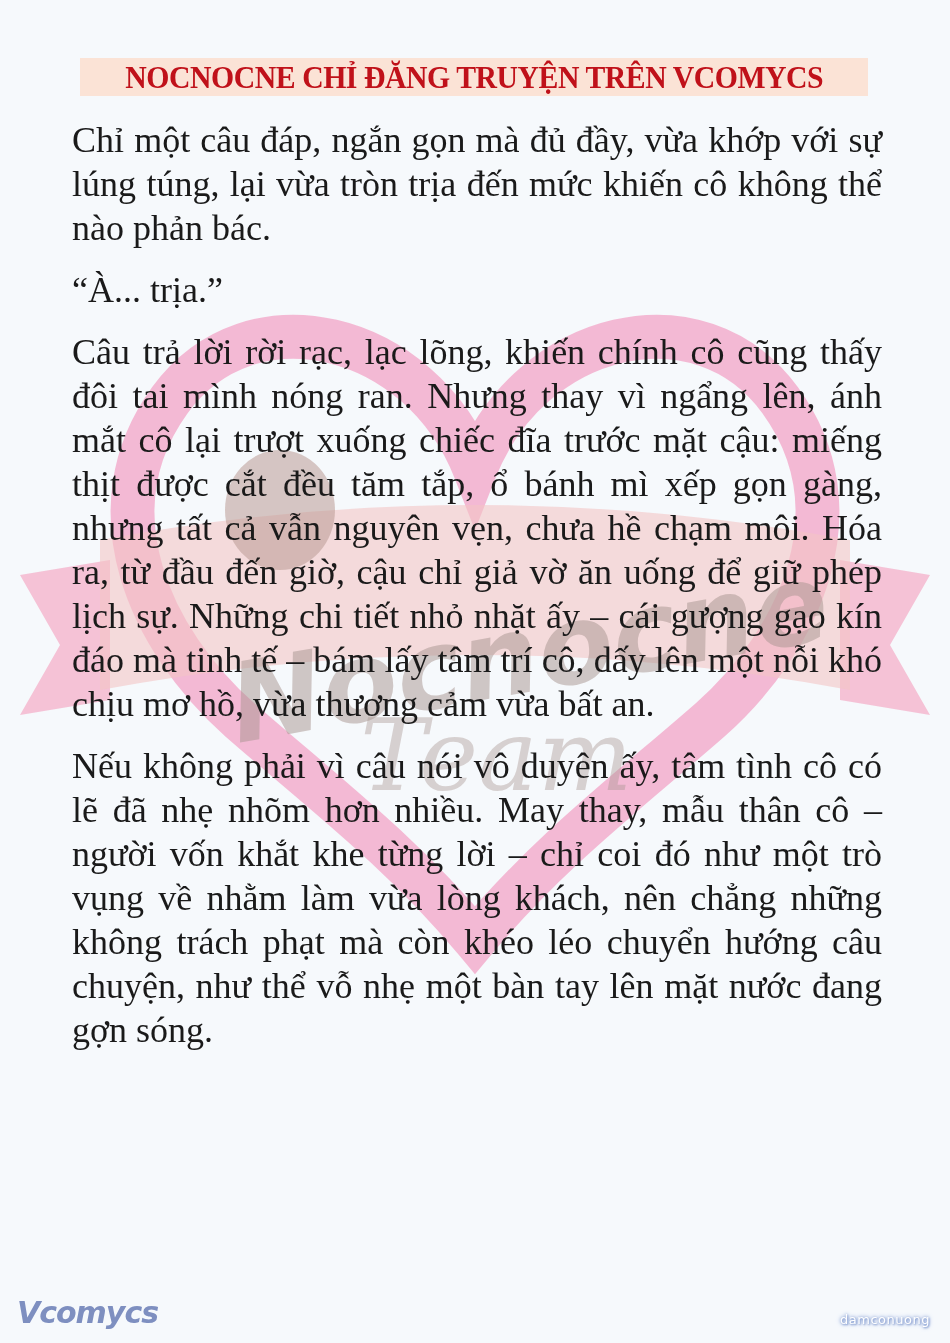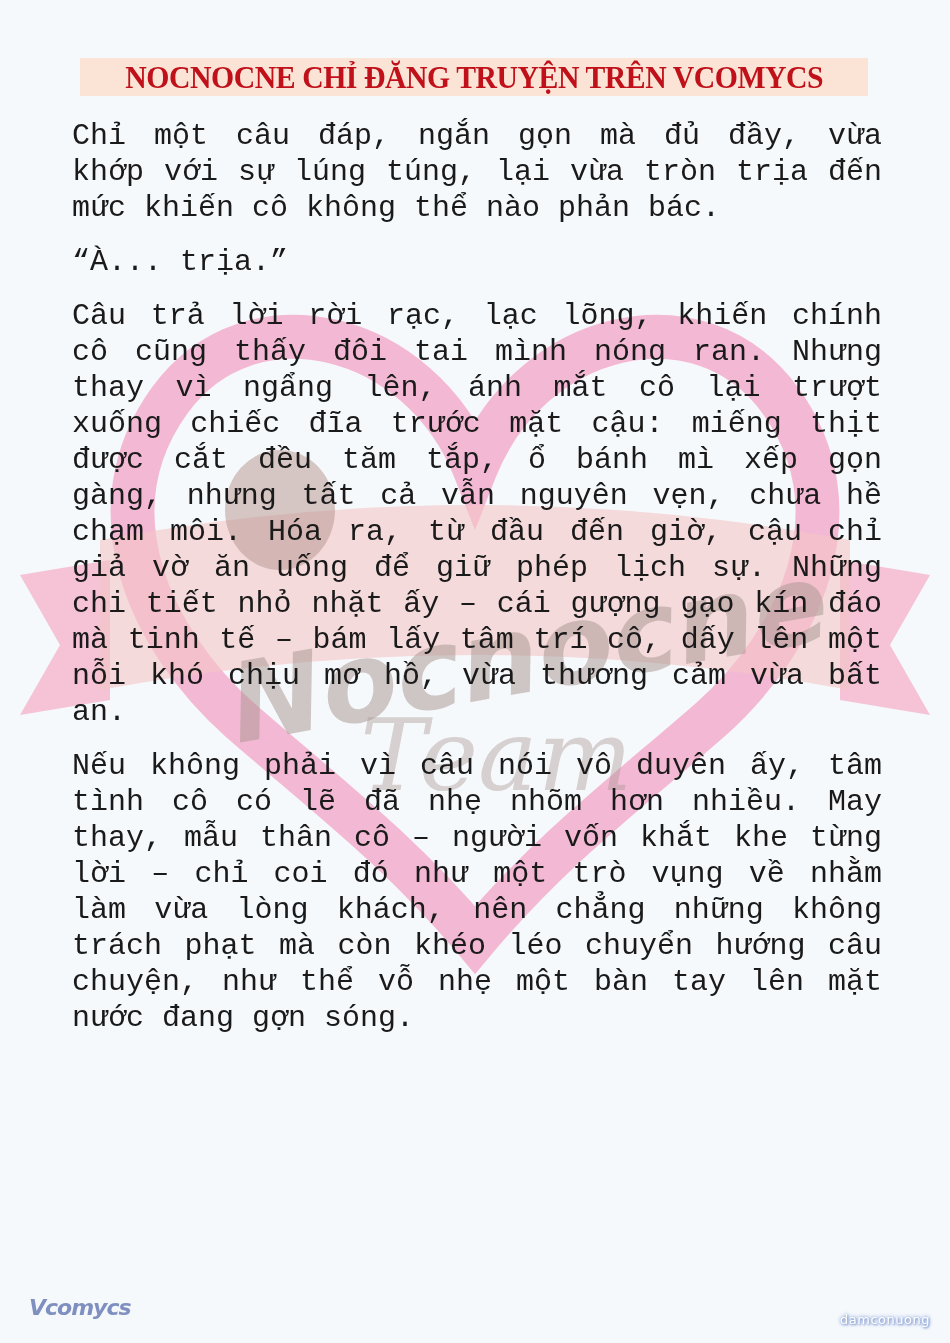--- a/index.html
+++ b/index.html
@@ -15,27 +15,27 @@
     background:#fbe3d6;
     display:flex; align-items:flex-end; justify-content:center;
   }
   .title-text {
     color:#c0111a; font-weight:bold; font-size:32px; letter-spacing:-0.5px;
     font-family:"Liberation Serif","DejaVu Serif",serif;
     transform:scaleX(0.93); white-space:nowrap;
   }
   .content {
     position:absolute; left:72px; top:118px; width:810px;
-    font-size:30px; line-height:36px; text-align:justify;font-family:Liberation Mono, monospace;
+    font-size:36px; line-height:44px; text-align:justify;
   }
   .content p { margin:0 0 18px 0; }
   .footer-logo {
     position:absolute; left:17px; top:1295px;
     font-family:"DejaVu Sans",sans-serif; font-style:italic; font-weight:bold;
-    font-size:22px; color:#7e8fc0; letter-spacing:-1px;margin-left:12px;
+    font-size:30px; color:#7e8fc0; letter-spacing:-1px;
   }
   .footer-credit {
     position:absolute; right:20px; top:1312px;
     font-family:"DejaVu Sans",sans-serif; font-size:13px; color:#ffffff;
     text-shadow:0 0 3px #8fa6d8, 0 0 5px #8fa6d8, 1px 1px 2px #7a93c9;
     letter-spacing:0.5px;
   }
 </style>
 </head>
 <body>

